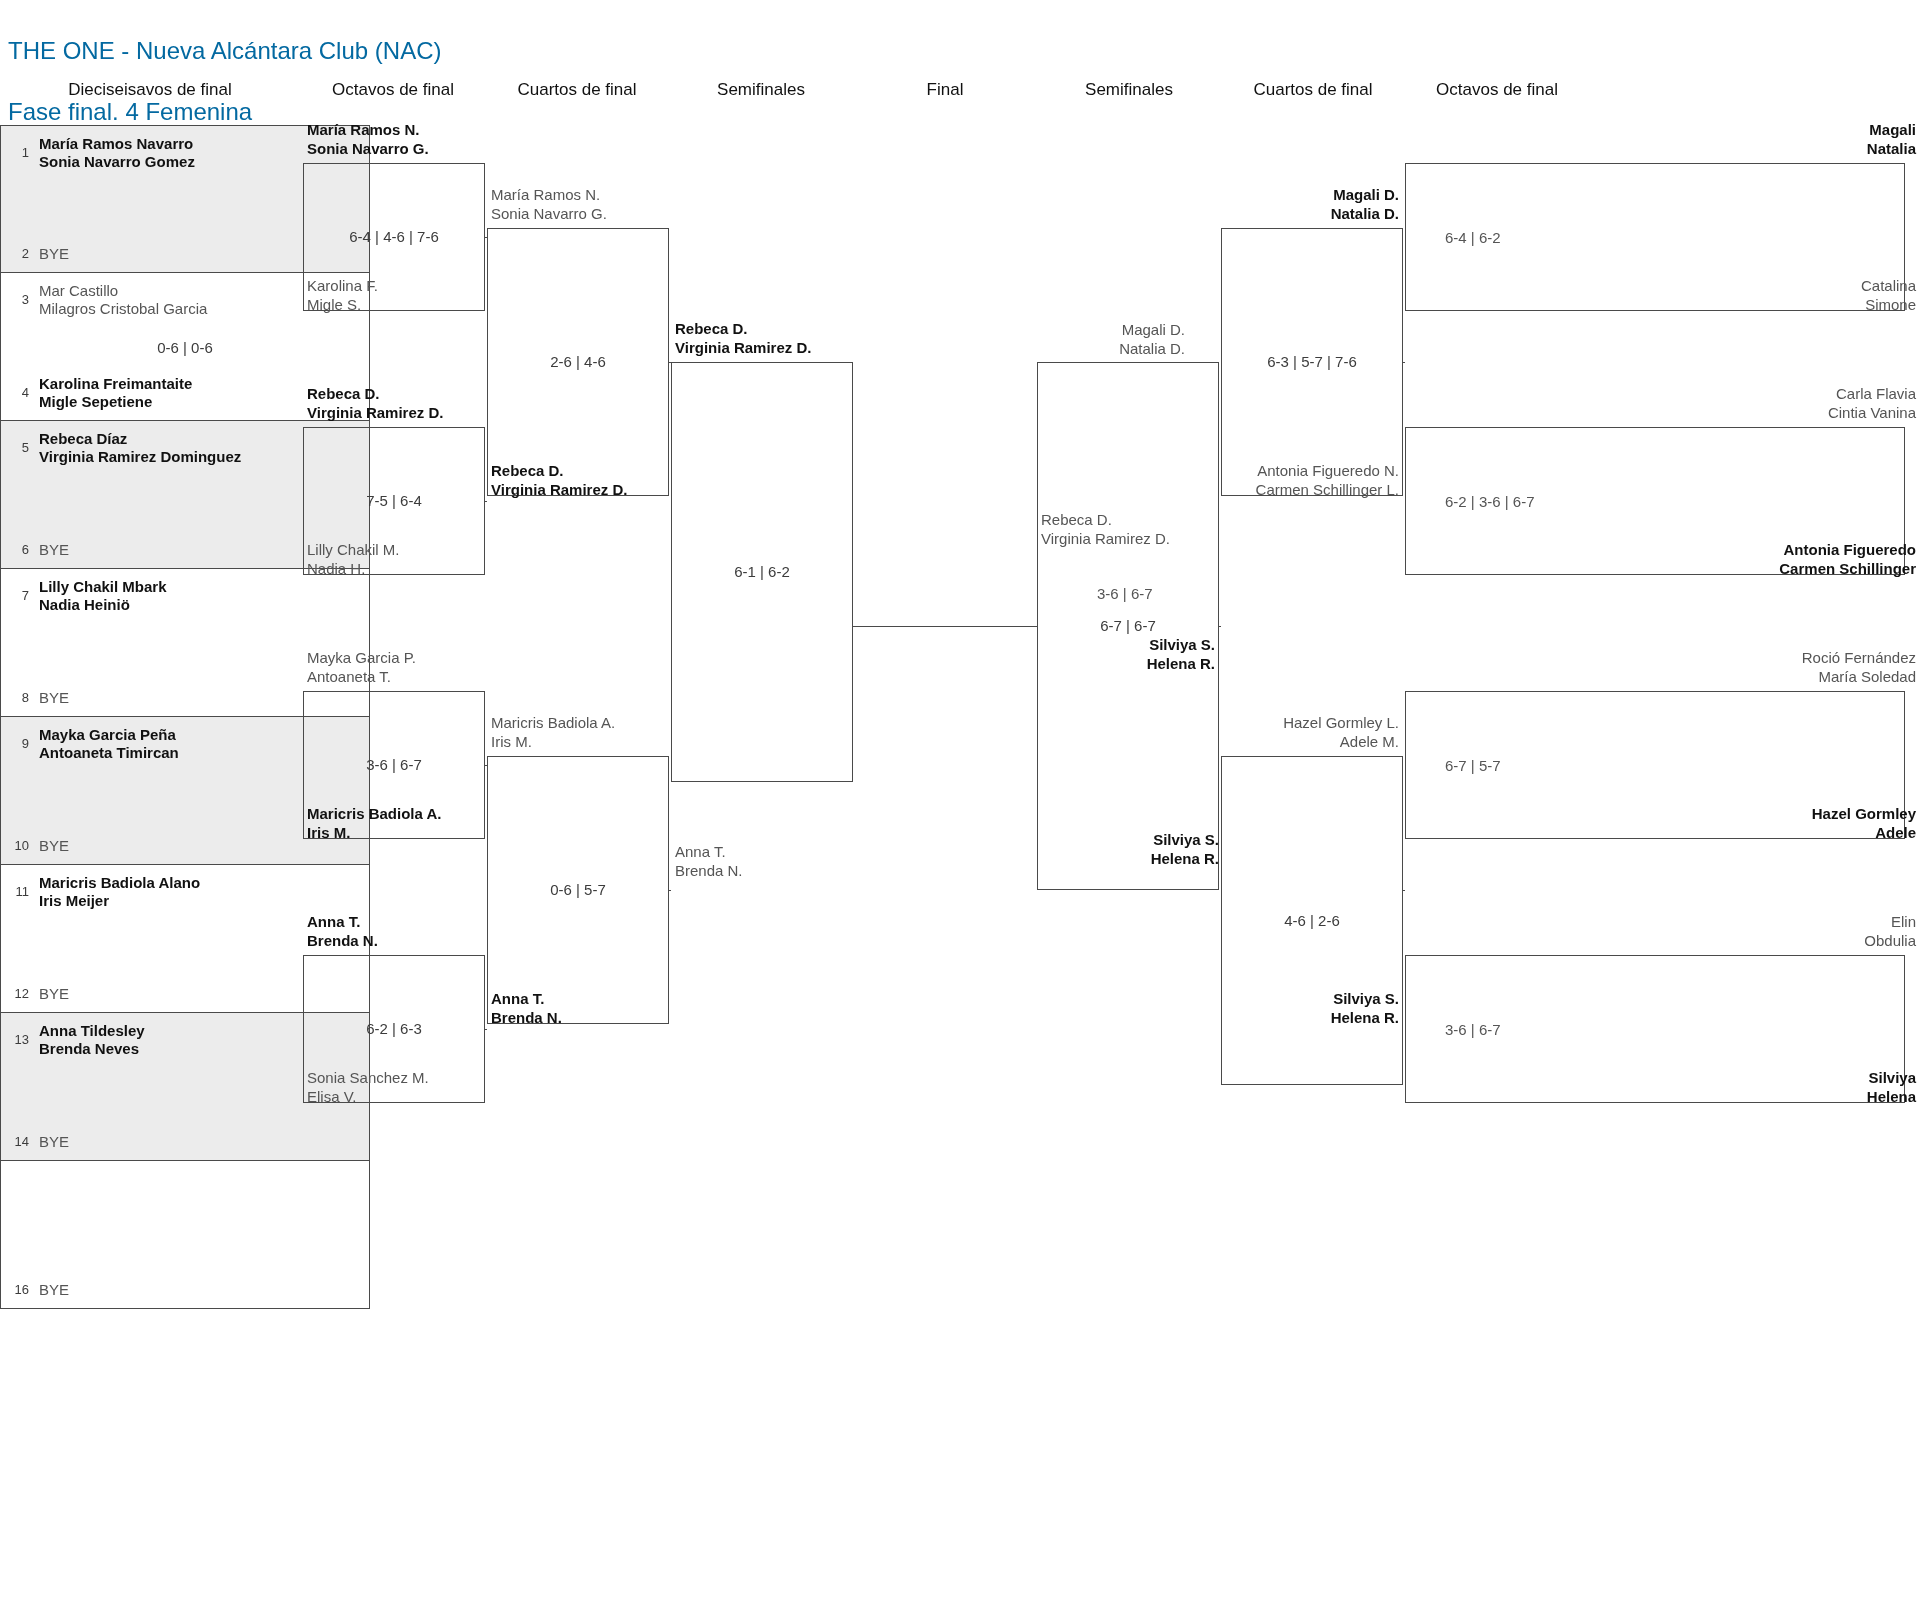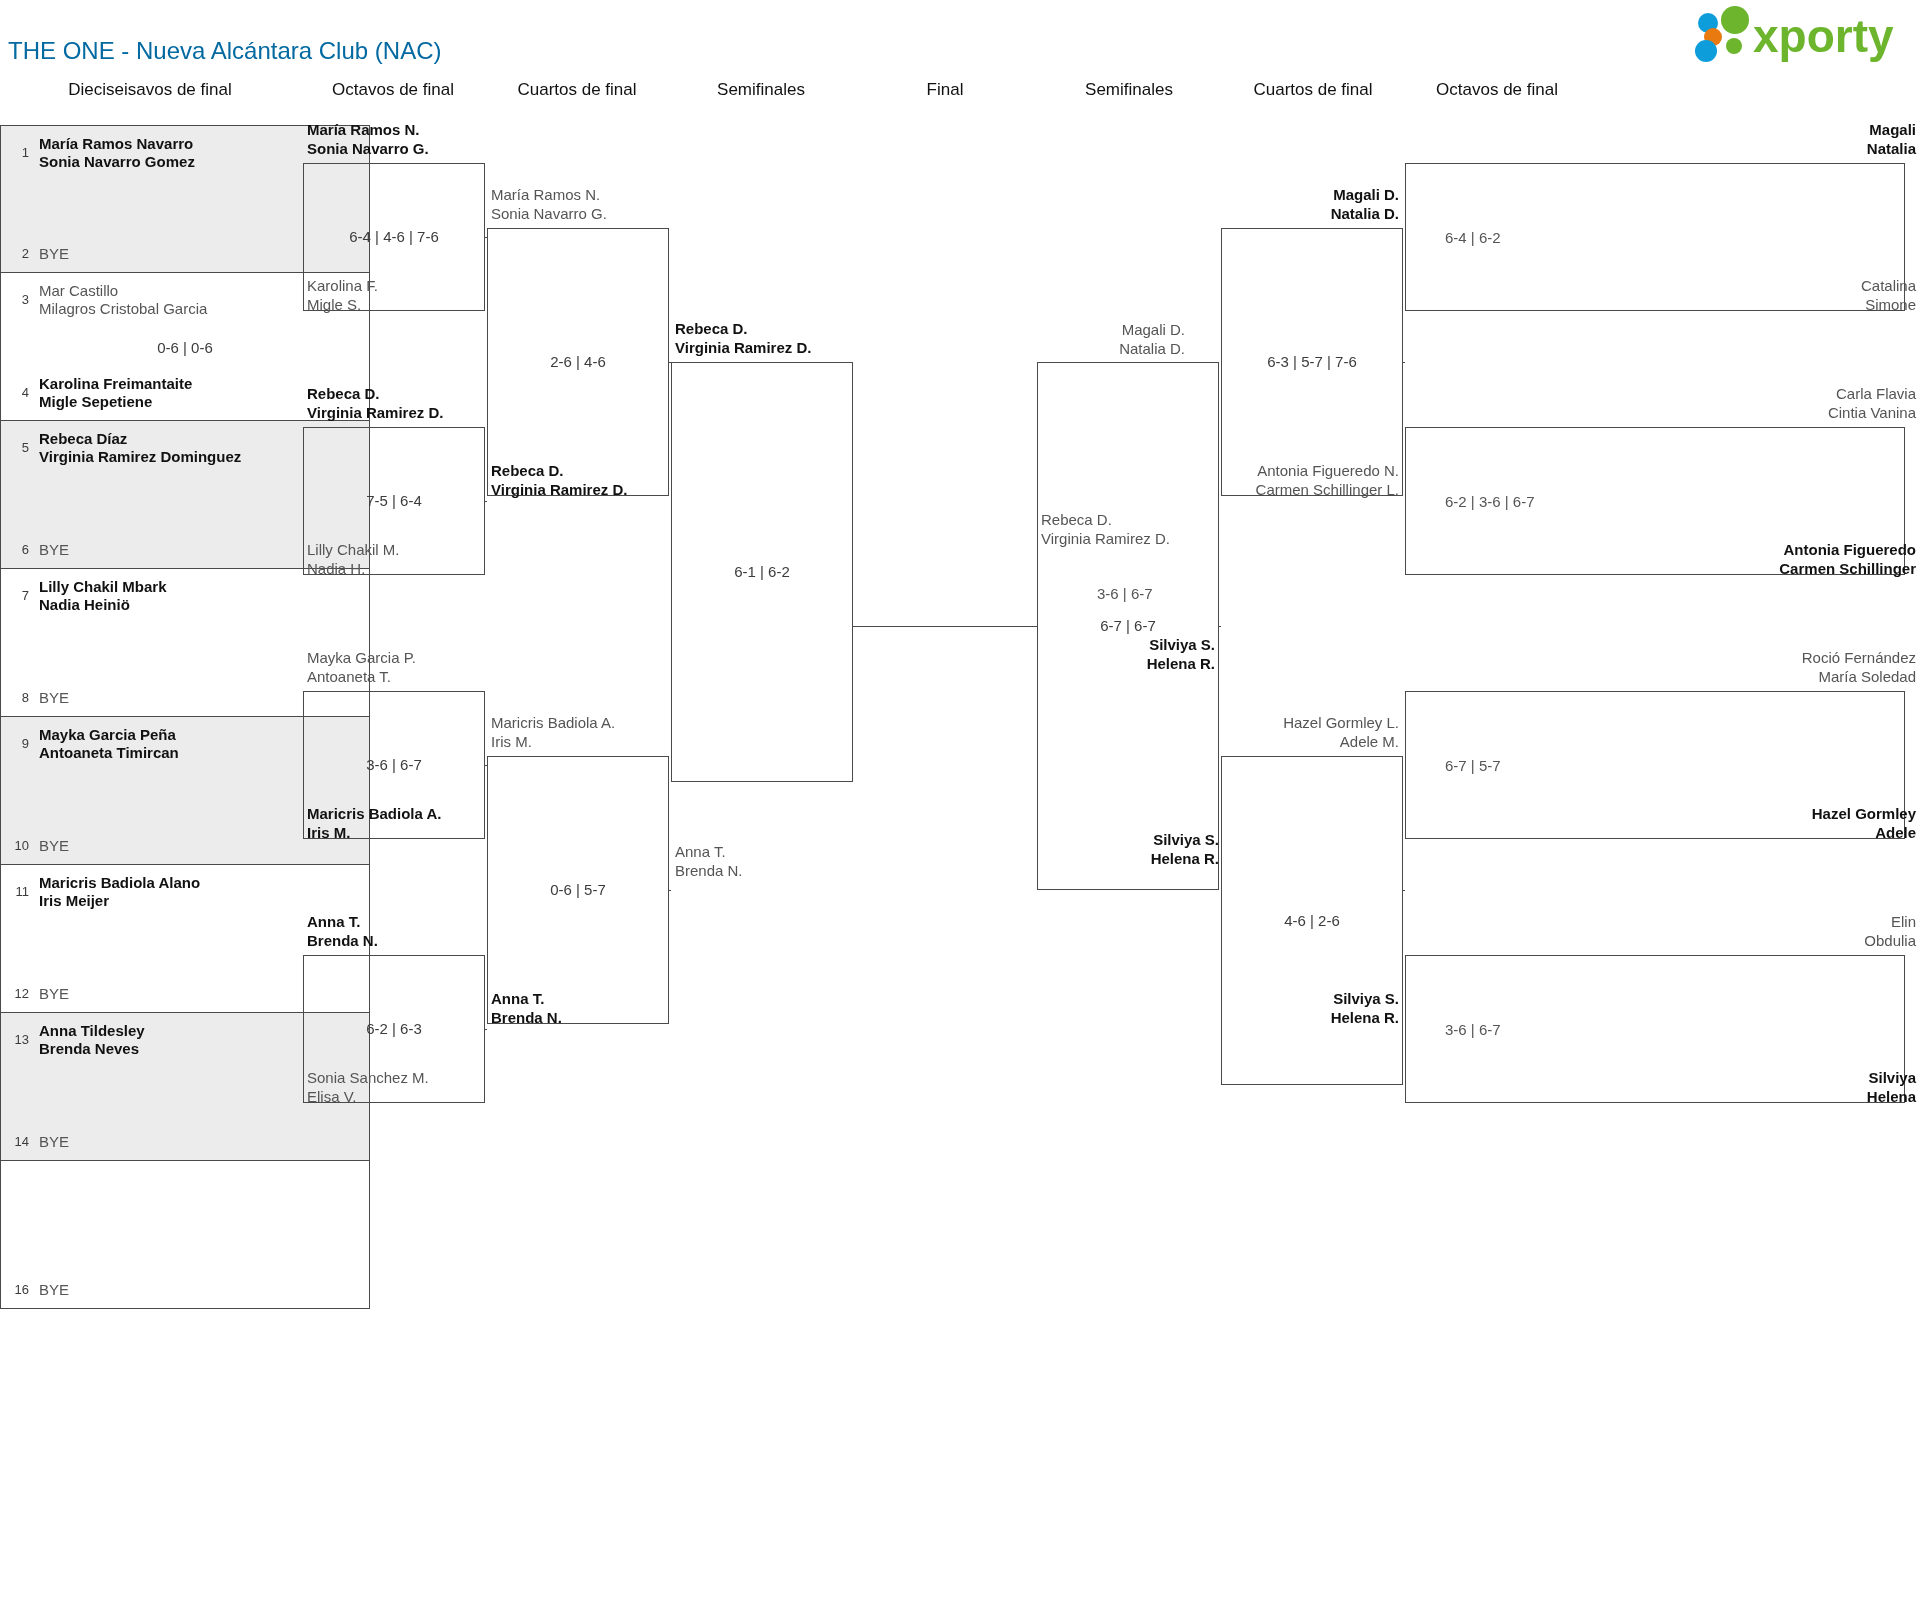--- a/index.html
+++ b/index.html
@@ -98,32 +98,23 @@
   
   .conn{position:absolute;background:#4a4a4a;}
 </style>
 </head>
 <body>
 
 <div id="page">
 
   <div id="title-block">
     <div class="title-line">THE ONE - Nueva Alcántara Club (NAC)</div>
+    <div class="title-line">Fase final. 4 Femenina</div>
   </div>
 
-  <div id="logo">
-    <svg width="225" height="58" viewBox="0 0 225 58" xmlns="http://www.w3.org/2000/svg">
-      <circle cx="18" cy="17" r="10" fill="#0d9ddb"></circle>
-      <circle cx="45" cy="14" r="14" fill="#6cb52d"></circle>
-      <circle cx="23" cy="31" r="9" fill="#e87a10"></circle>
-      <circle cx="16" cy="45" r="11" fill="#0d9ddb"></circle>
-      <circle cx="44" cy="40" r="8" fill="#6cb52d"></circle>
-      <text x="63" y="46" font-family="Liberation Sans, sans-serif" font-size="46" font-weight="700" fill="#6cb52d">xporty</text>
-    </svg>
-  </div>
 
   <div id="round-headers">
       <div class="round-header" style="left: 150px;">Dieciseisavos de final</div>
       <div class="round-header" style="left: 393px;">Octavos de final</div>
       <div class="round-header" style="left: 577px;">Cuartos de final</div>
       <div class="round-header" style="left: 761px;">Semifinales</div>
       <div class="round-header" style="left: 945px;">Final</div>
       <div class="round-header" style="left: 1129px;">Semifinales</div>
       <div class="round-header" style="left: 1313px;">Cuartos de final</div>
       <div class="round-header" style="left: 1497px;">Octavos de final</div>

